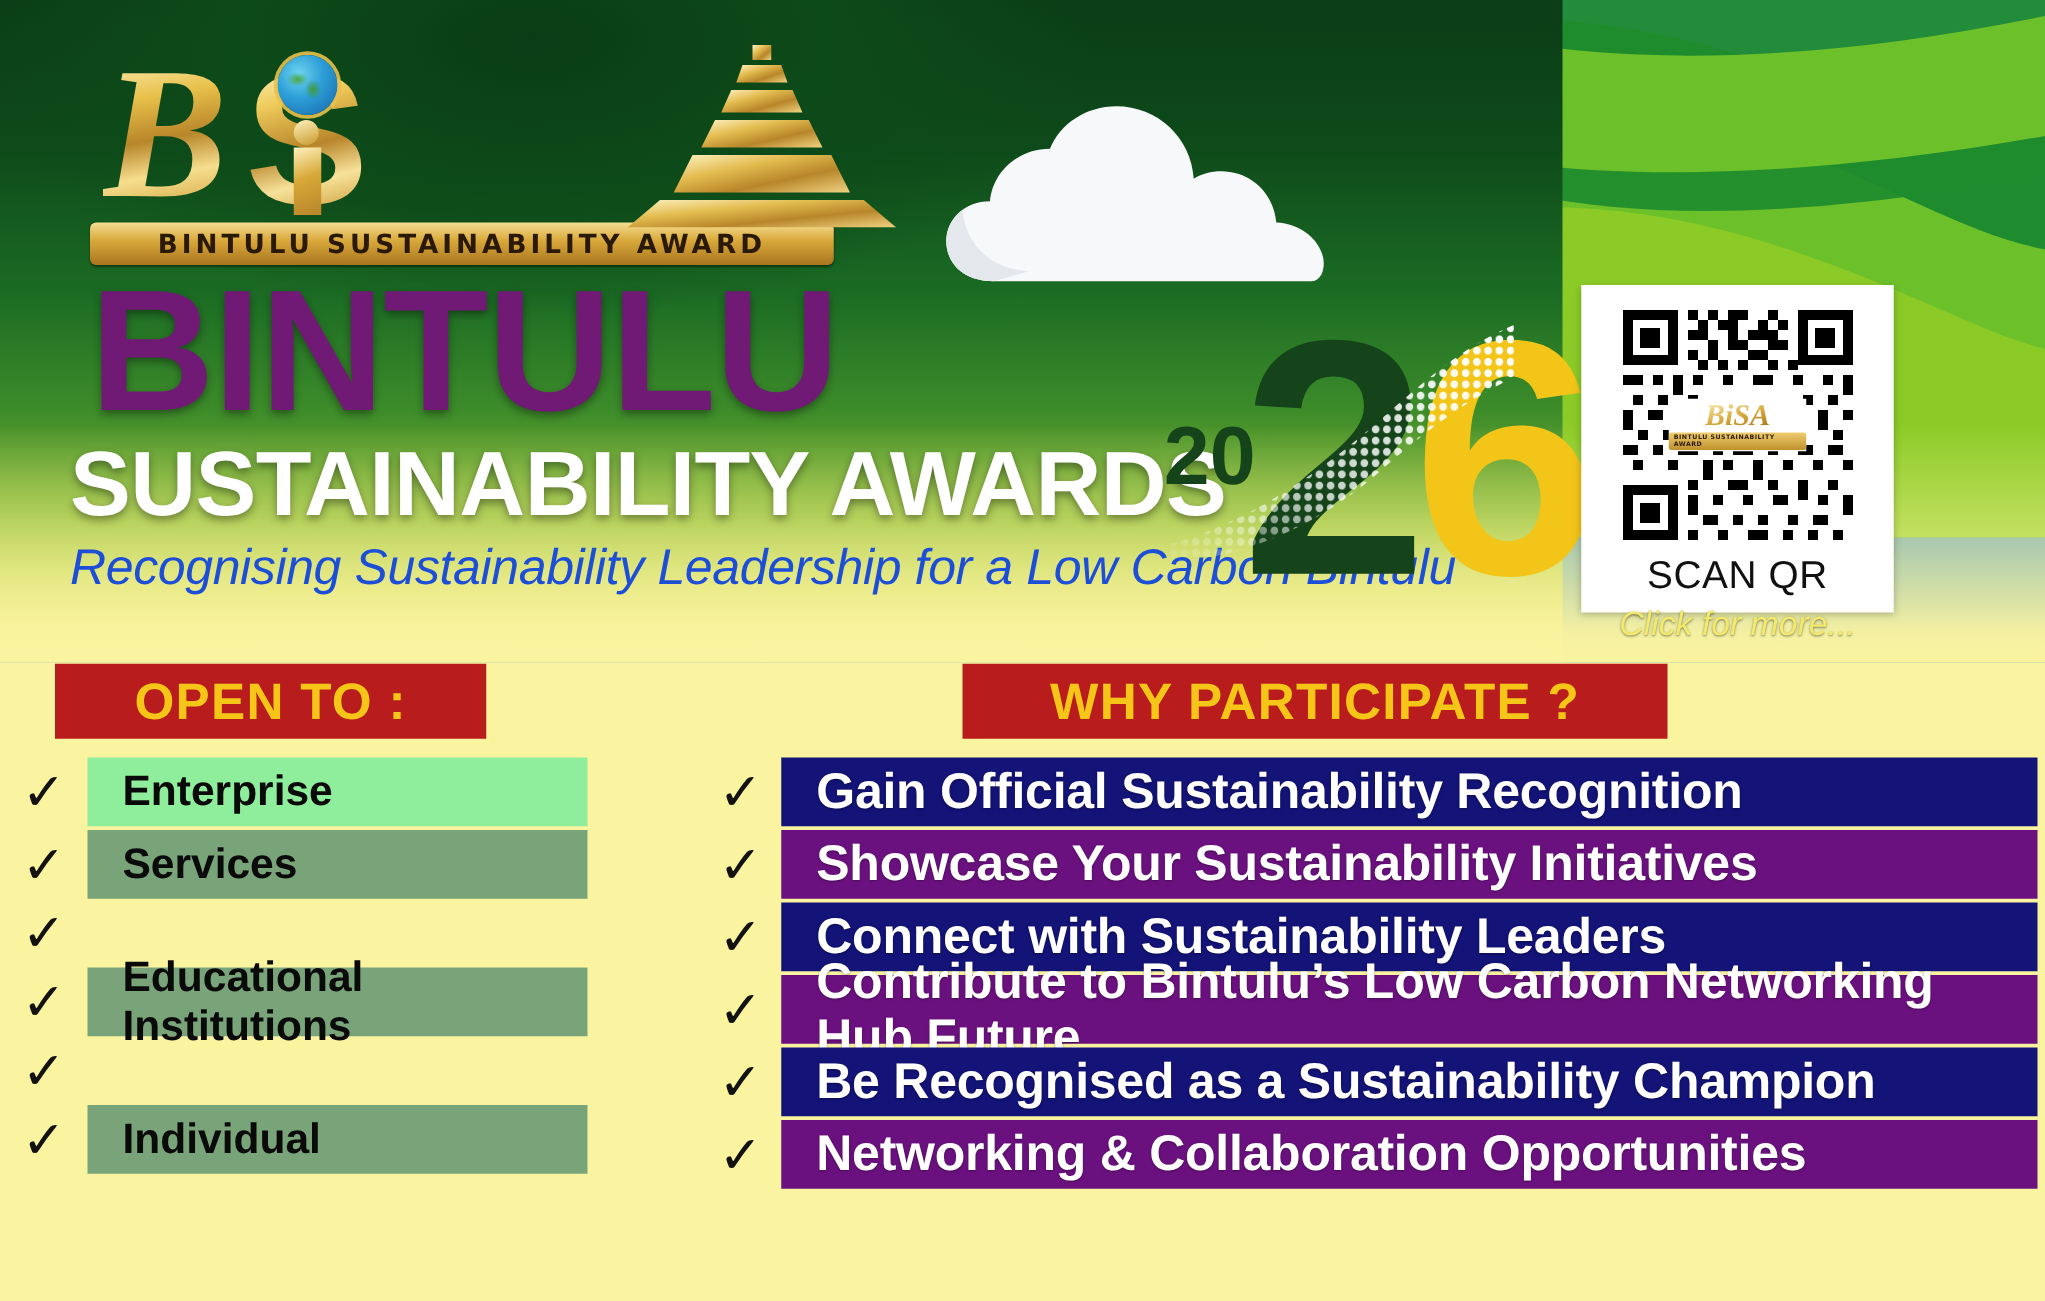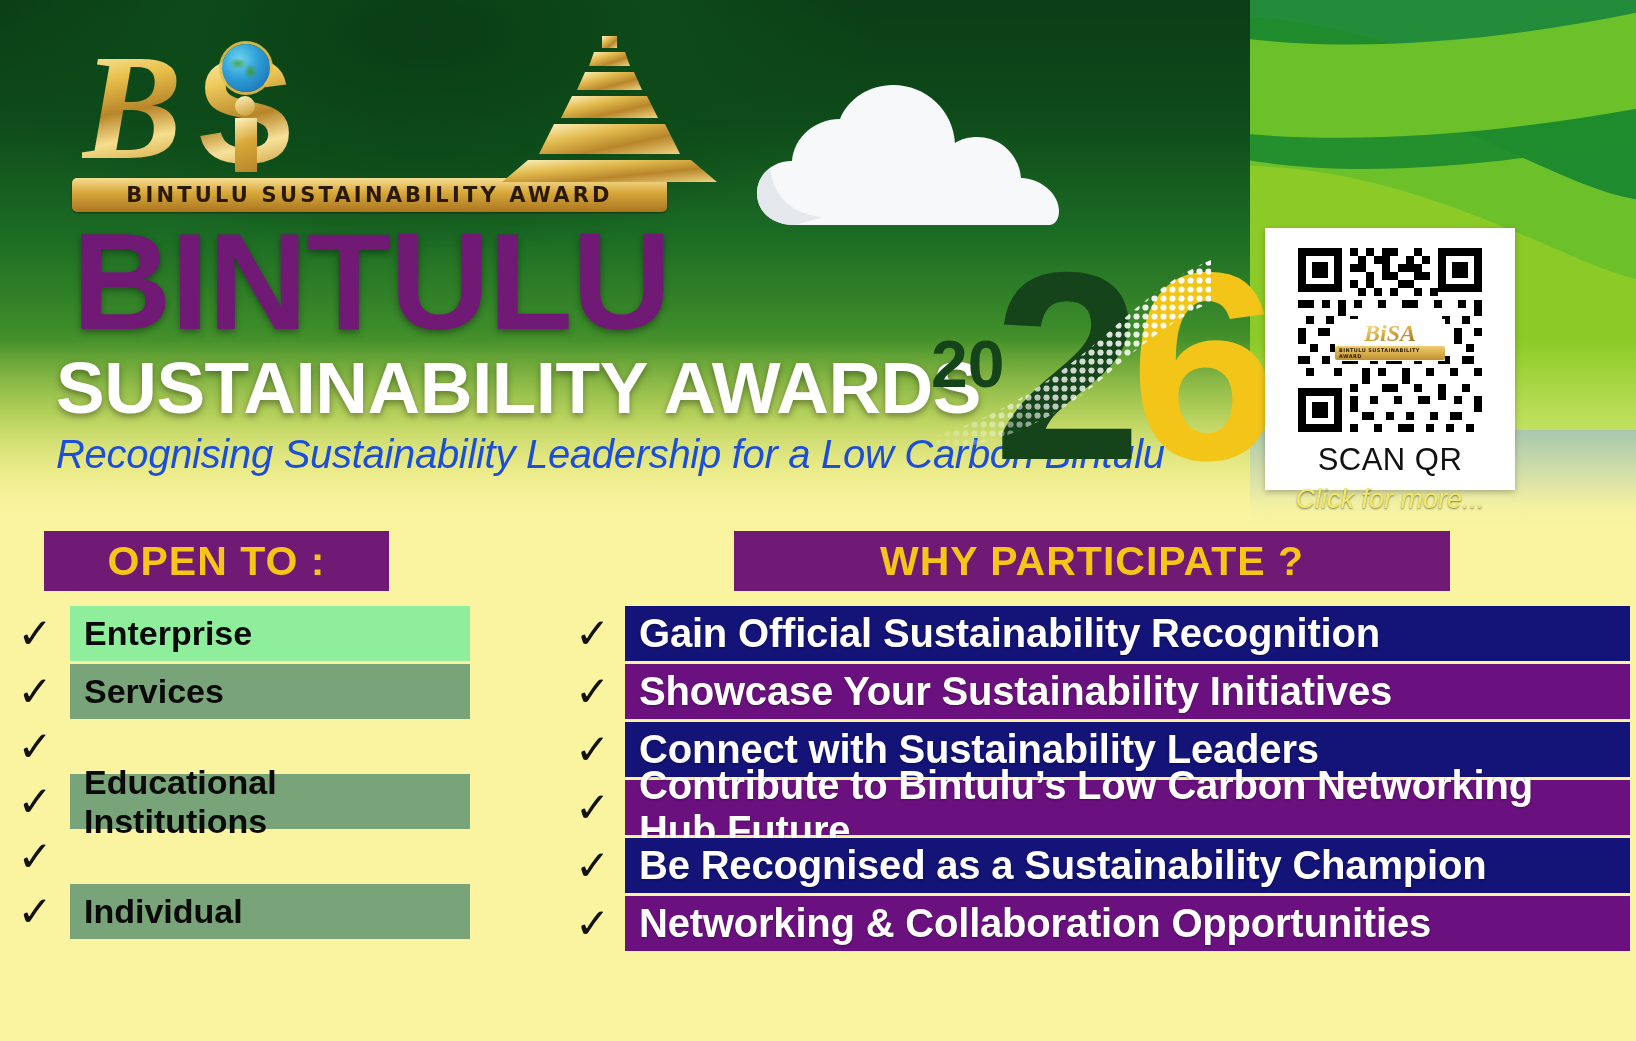--- a/index.html
+++ b/index.html
@@ -222,47 +222,47 @@
     text-align:center;
     font-size:27px; font-style:italic;
     color:#F3E96B;
     font-family:"Liberation Sans", sans-serif;
     text-shadow:0 1px 2px rgba(0,0,0,.5);
   }
 
   
   .panel-head {
     position:absolute;
-    background:#701a75;
+    background:#b91c1c;
     display:flex; align-items:center; justify-content:center;
   }
   .panel-head span {
     font-size:41px; font-weight:bold; letter-spacing:1px;
     color:#F5C518;
     font-family:"Liberation Sans", sans-serif;
   }
   #head-open  { left:44px;  top:531px; width:345px; height:60px; }
-  #head-why   { left:734px; top:531px; width:716px; height:60px; }
+  #head-why   { left:770px; top:531px; width:564px; height:60px; }
 
   .list-open { position:absolute; left:0px; top:606px; width:500px; }
   .list-why  { position:absolute; left:560px; top:606px; width:1070px; }
 
   .row { display:flex; align-items:stretch; margin-bottom:3px; }
   .check {
     width:70px; min-width:70px;
     display:flex; align-items:center; justify-content:center;
     font-size:42px; font-weight:bold; color:#121212;
     font-family:"DejaVu Sans", sans-serif;
   }
   .list-why .check { width:65px; min-width:65px; }
 
   .bar {
     flex:1;
     display:flex; align-items:center;
-    padding:0 14px;
+    padding:0 28px;
     font-family:"Liberation Sans", sans-serif;
   }
 
   .list-open .bar {
     height:55px;
     font-size:34px; font-weight:bold;
     color:#0A0A0A;
     max-width:400px;
   }
   .list-open .row:nth-child(odd)  .bar { background:#8FEE9C; }

